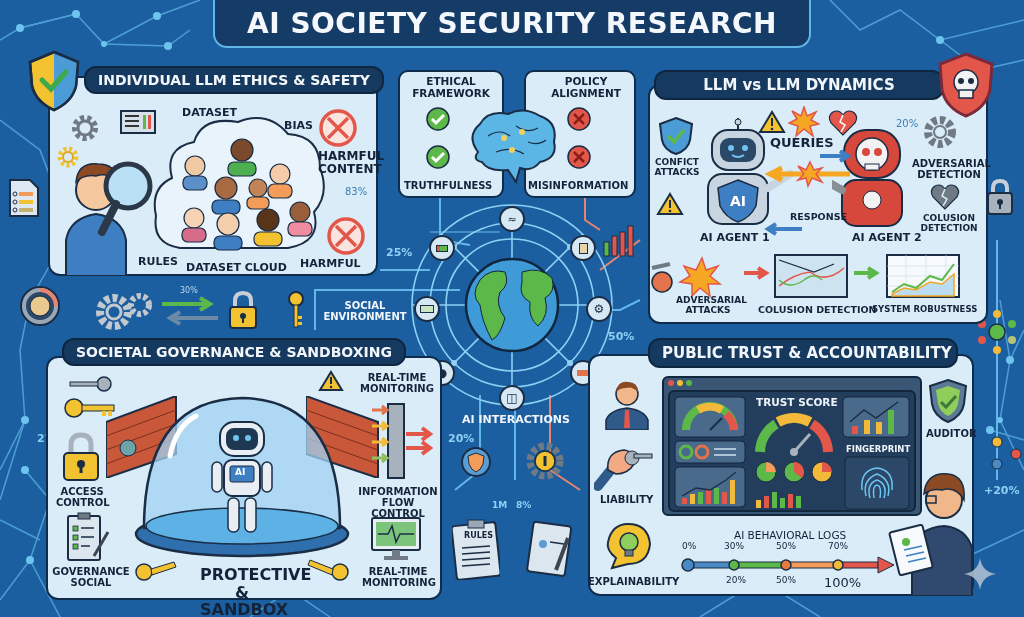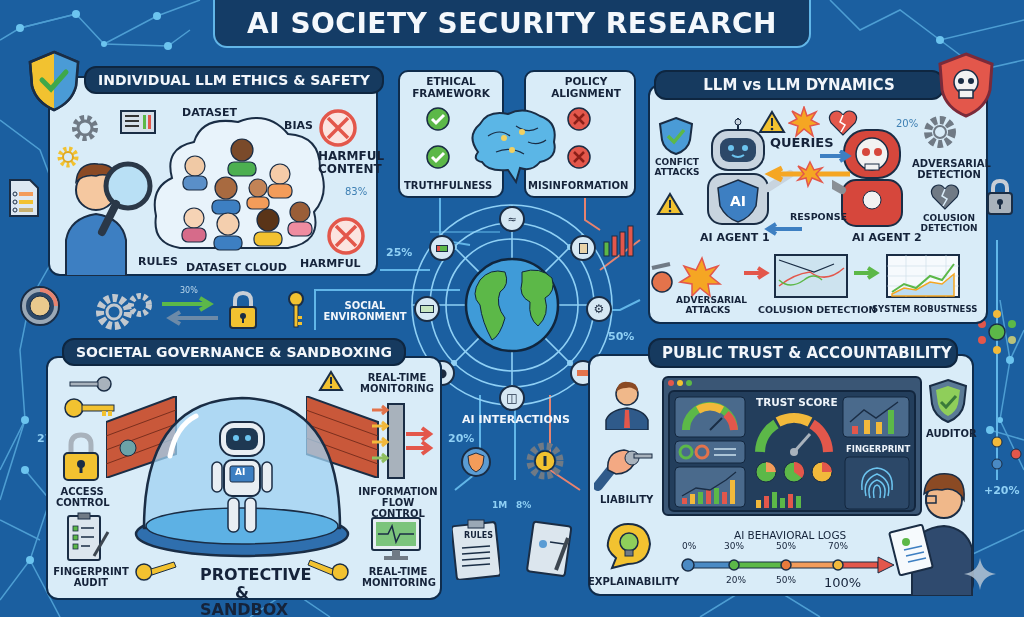--- a/index.html
+++ b/index.html
@@ -484,21 +484,21 @@
       <rect x="7" y="23" width="5" height="5"></rect>
       <rect x="7" y="32" width="5" height="5"></rect>
     </g>
   <g stroke="#1a2d45" stroke-width="1.5">
       <line x1="15" y1="16" x2="28" y2="16"></line>
       <line x1="15" y1="25" x2="28" y2="25"></line>
       <line x1="15" y1="34" x2="24" y2="34"></line>
     </g>
   <line x1="42" y1="20" x2="28" y2="44" stroke="#3d4650" stroke-width="3"></line>
 </svg>
-<div class="lbl" style="left:52px; top:566px; width:78px; white-space:normal; font-size:10px;">FINGERPRINT AUDIT</div>
+<div class="lbl" style="left:52px; top:566px; width:78px; white-space:normal; font-size:10px;">GOVERNANCE SOCIAL</div>
 <svg class="abs" style="left:106px; top:396px;" width="72" height="82" viewBox="0 0 72 82">
   <path d="M0 26 L70 0 L70 58 L0 82 Z" fill="#c9583a" stroke="#1a2d45" stroke-width="2"></path>
   <g stroke="#7a2f1e" stroke-width="1">
       <line x1="0" y1="40" x2="70" y2="14"></line>
       <line x1="0" y1="54" x2="70" y2="28"></line>
       <line x1="0" y1="68" x2="70" y2="42"></line>
     </g>
   <circle cx="22" cy="52" r="8" fill="#6ca3a8" stroke="#1a2d45"></circle>
 </svg>
 <svg class="abs" style="left:306px; top:396px;" width="74" height="82" viewBox="0 0 74 82">

